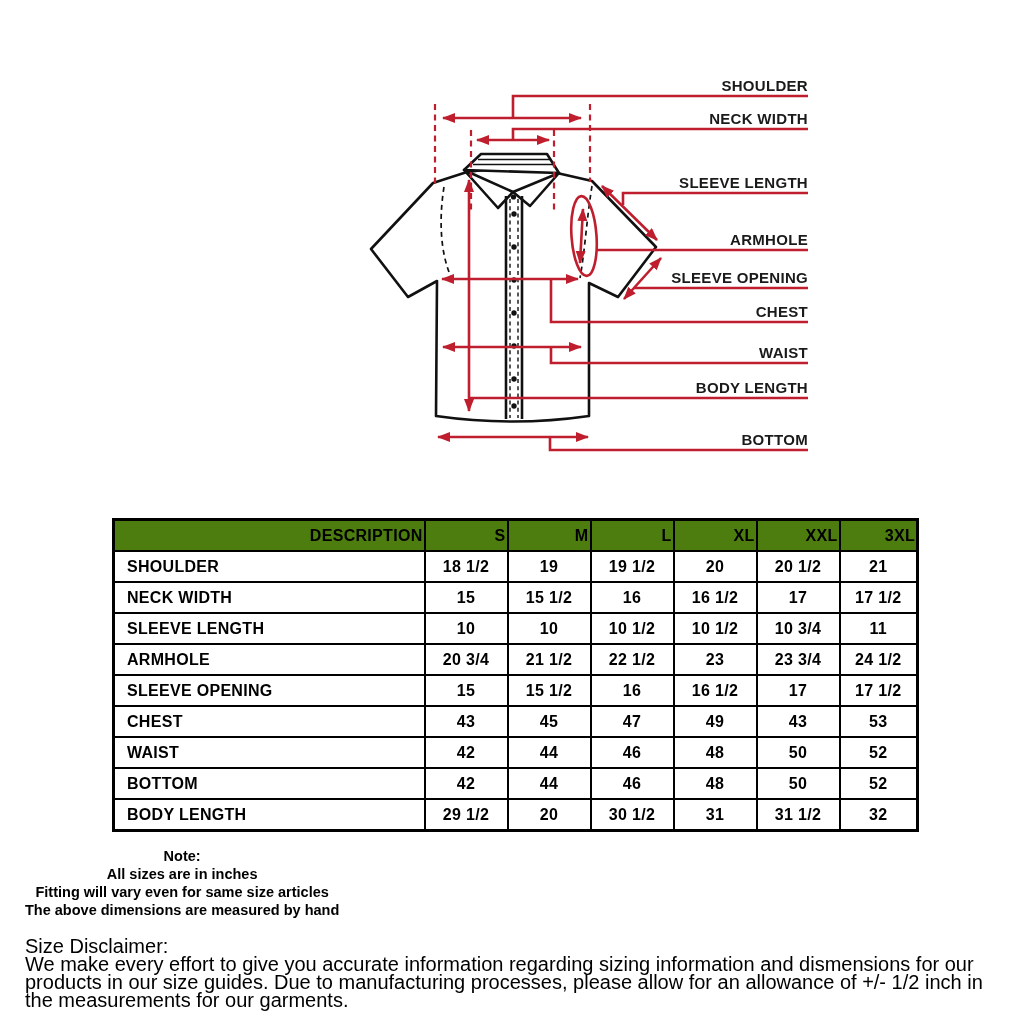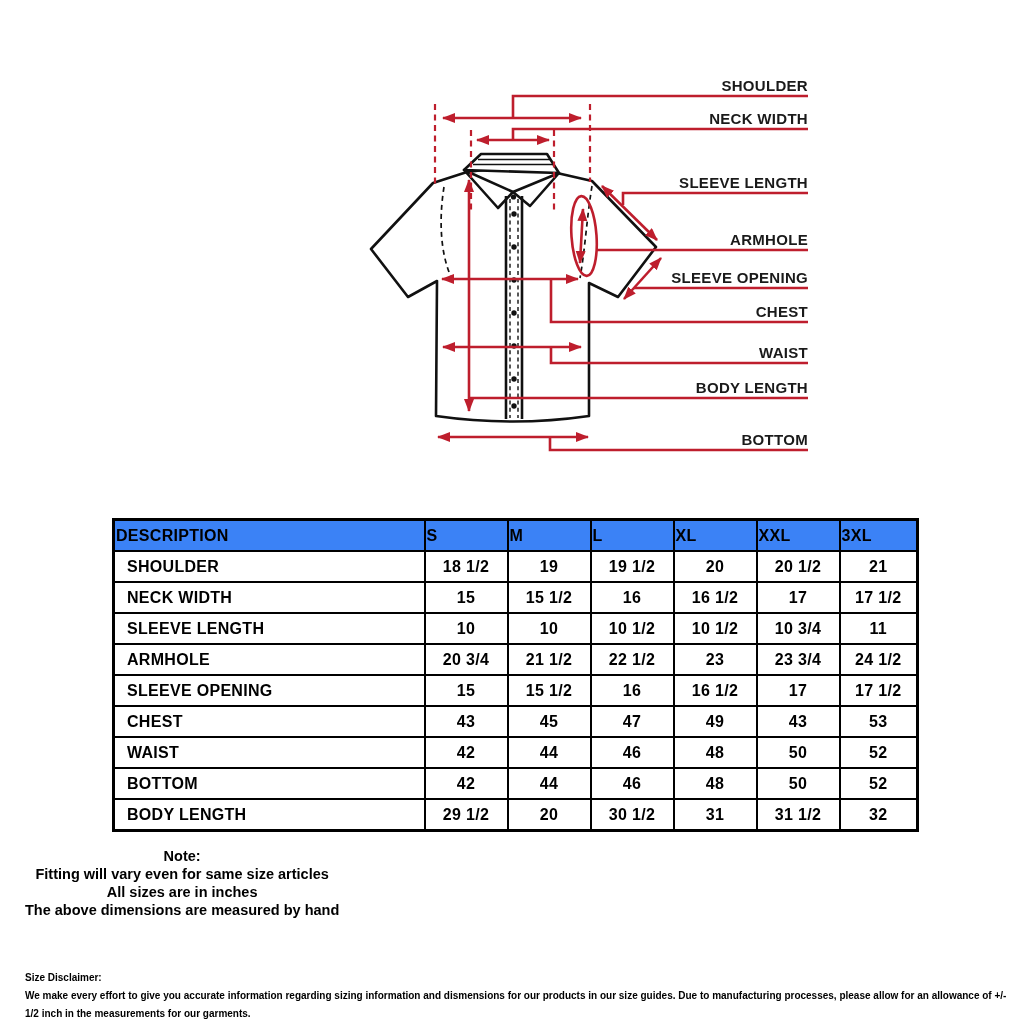--- a/index.html
+++ b/index.html
@@ -25,26 +25,26 @@
 
   table.size-table{
     position:absolute;left:112px;top:518px;width:804px;
     border-collapse:collapse;table-layout:fixed;
     border:3px solid #000;
   }
   .size-table th,.size-table td{
     border:2px solid #000;font-weight:bold;font-size:16px;
     letter-spacing:.3px;white-space:nowrap;overflow:hidden;
   }
-  .size-table th{background:#3b82f6;height:27px;text-align:left;}
+  .size-table th{background:#4d7c0f;height:27px;text-align:right;}
   .size-table td{height:27px;text-align:center;}
   .size-table td.rowlabel{text-align:left;padding-left:12px;}
 
   .note-block{position:absolute;left:25px;top:847px;font-size:14.5px;font-weight:bold;line-height:18px;text-align:center;}
-  .disclaimer-block{position:absolute;left:25px;top:937px;width:982px;font-size:10px;font-weight:bold;line-height:18px;margin-top:32px;}
+  .disclaimer-block{position:absolute;left:25px;top:937px;width:982px;font-size:20px;font-weight:normal;line-height:18px;}
 </style>
 </head>
 <body>
 
 <svg class="diagram" viewBox="0 0 1024 470" aria-hidden="true">
   <defs>
     <marker id="ah" markerUnits="userSpaceOnUse" markerWidth="15" markerHeight="12" refX="12" refY="5" orient="auto-start-reverse">
       <path d="M0,0 L13,5 L0,10 Z" fill="#BE1E2D" stroke="none"></path>
     </marker>
   </defs>
@@ -221,21 +221,21 @@
       <td>30 1/2</td>
       <td>31</td>
       <td>31 1/2</td>
       <td>32</td>
     </tr>
   </tbody>
 </table>
 
 <div class="note-block">
   <div>Note:</div>
+  <div>All sizes are in inches</div>
   <div>Fitting will vary even for same size articles</div>
-  <div>All sizes are in inches</div>
   <div>The above dimensions are measured by hand</div>
 </div>
 
 <div class="disclaimer-block">
   <div>Size Disclaimer:</div>
   <div>We make every effort to give you accurate information regarding sizing information and dismensions for our products in our size guides. Due to manufacturing processes, please allow for an allowance of +/- 1/2 inch in the measurements for our garments.</div>
 </div>
 
 </body></html>

